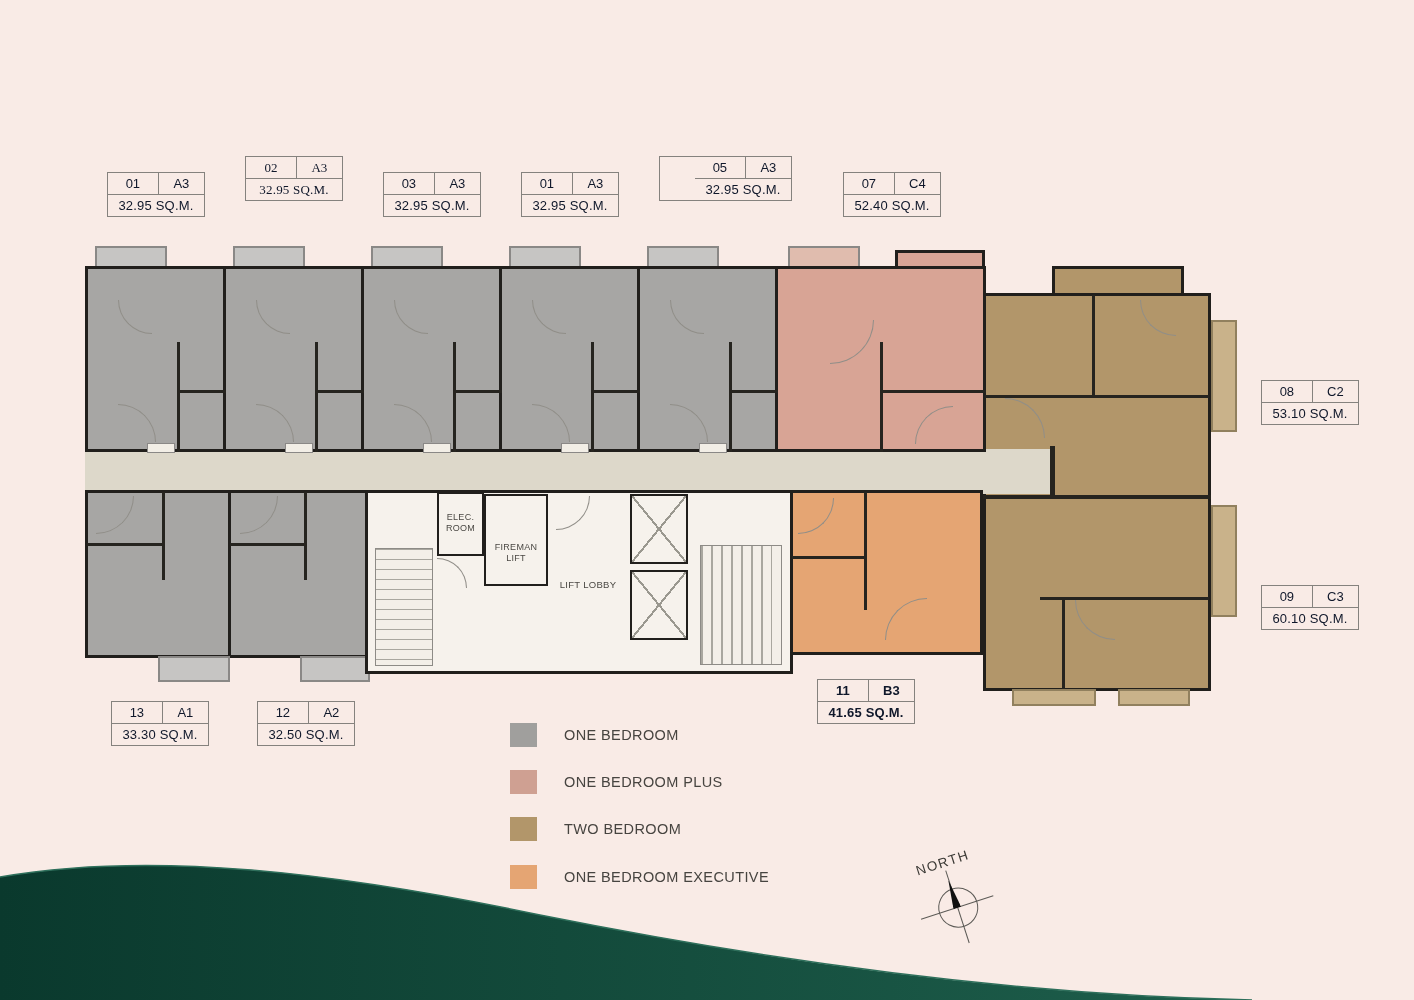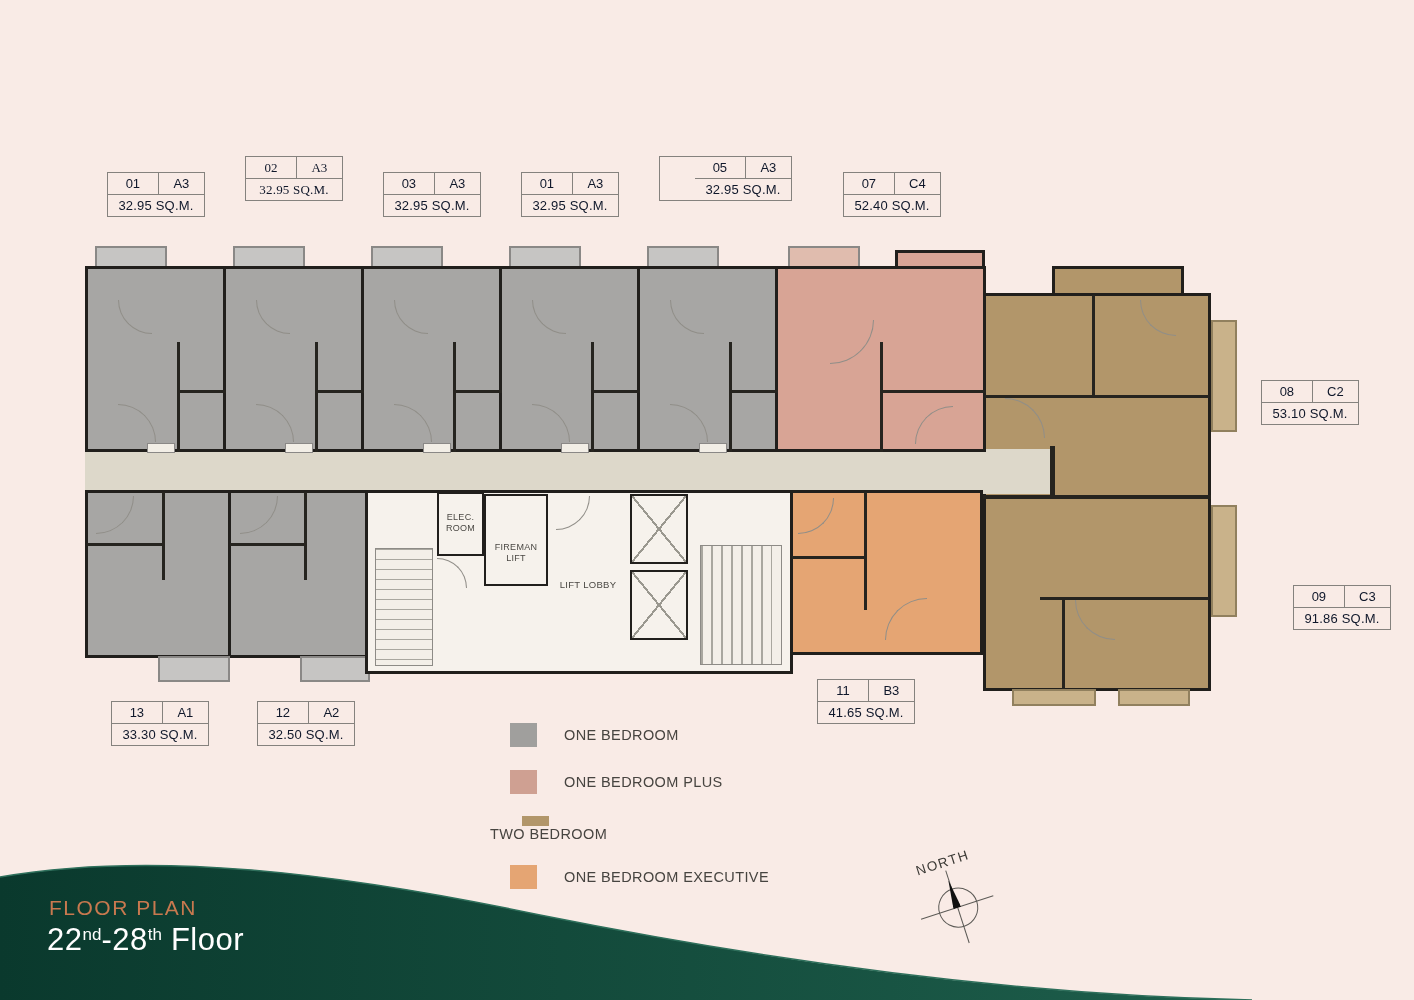--- a/index.html
+++ b/index.html
@@ -217,28 +217,28 @@
       </div>
     <div class="ular">52.40 SQ.M.</div>
   </div>
   <div class="ulabel" style="left:1261px;top:380px;">
     <div class="ulr1">
         <span class="uno">08</span>
         <span class="uty">C2</span>
       </div>
     <div class="ular">53.10 SQ.M.</div>
   </div>
-  <div class="ulabel" style="left:1261px;top:585px;margin-left:32px;">
+  <div class="ulabel" style="left:1261px;top:585px;">
     <div class="ulr1">
         <span class="uno">09</span>
         <span class="uty">C3</span>
       </div>
-    <div class="ular">91.86 SQ.M.</div>
-  </div>
-  <div class="ulabel" style="left:817px;top:679px;">
+    <div class="ular">60.10 SQ.M.</div>
+  </div>
+  <div class="ulabel" style="left:817px;top:679px;font-weight:bold;">
     <div class="ulr1">
         <span class="uno">11</span>
         <span class="uty">B3</span>
       </div>
     <div class="ular">41.65 SQ.M.</div>
   </div>
   <div class="ulabel" style="left:257px;top:701px;">
     <div class="ulr1">
         <span class="uno">12</span>
         <span class="uty">A2</span>
@@ -255,21 +255,21 @@
 
   <div>
     <div class="legend-row" style="left:510px;top:722px;">
       <div class="swatch" style="background: rgb(160, 159, 157);"></div>
       <span class="legend-label">ONE BEDROOM</span>
     </div>
     <div class="legend-row" style="left:510px;top:769px;">
       <div class="swatch" style="background: rgb(207, 160, 146);"></div>
       <span class="legend-label">ONE BEDROOM PLUS</span>
     </div>
-    <div class="legend-row" style="left:482px;top:816px;flex-direction:column;">
+    <div class="legend-row" style="left:510px;top:816px;">
       <div class="swatch" style="background: rgb(178, 150, 106);"></div>
       <span class="legend-label">TWO BEDROOM</span>
     </div>
     <div class="legend-row" style="left:510px;top:864px;">
       <div class="swatch" style="background: rgb(229, 165, 115);"></div>
       <span class="legend-label">ONE BEDROOM EXECUTIVE</span>
     </div>
   </div>
 
   <div class="compass">
@@ -283,18 +283,14 @@
   <svg class="banner-svg" viewBox="0 0 1414 145">
     <defs>
       <linearGradient id="wavegrad" x1="0" y1="0" x2="1" y2="0">
         <stop offset="0" stop-color="#0a392d"></stop>
         <stop offset="1" stop-color="#1e5f4c"></stop>
       </linearGradient>
     </defs>
     <path d="M0,145 L0,22 C150,-4 330,16 540,60 C770,106 1010,140 1252,145 Z" fill="url(#wavegrad)"></path>
     <path d="M0,22 C150,-4 330,16 540,60 C770,106 1010,140 1252,145" fill="none" stroke="#2e6f5b" stroke-width="1.5"></path>
   </svg>
-  <div class="banner-text">
-    <div class="eyebrow">FLOOR PLAN</div>
-    <div class="floor-line"><span>22</span><sup>nd</sup><span>-28</span><sup>th</sup><span class="fw">Floor</span></div>
-  </div>
 
 </div>
 
 </body></html>

